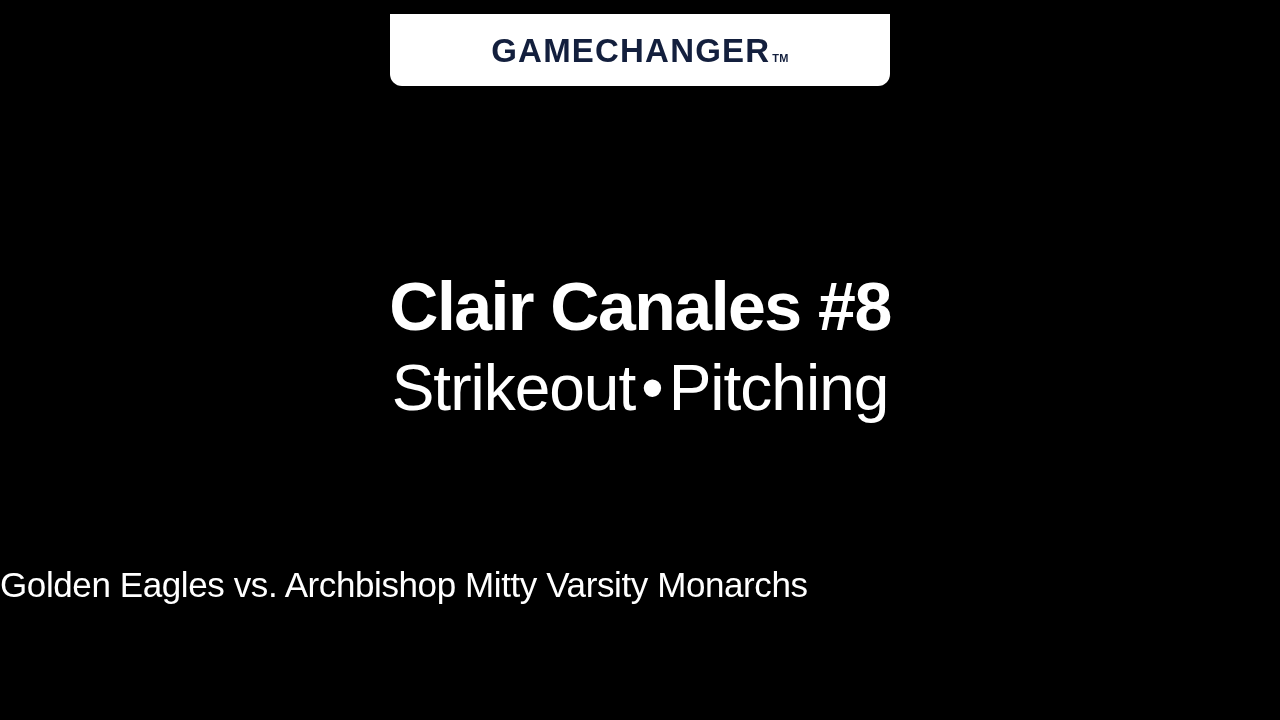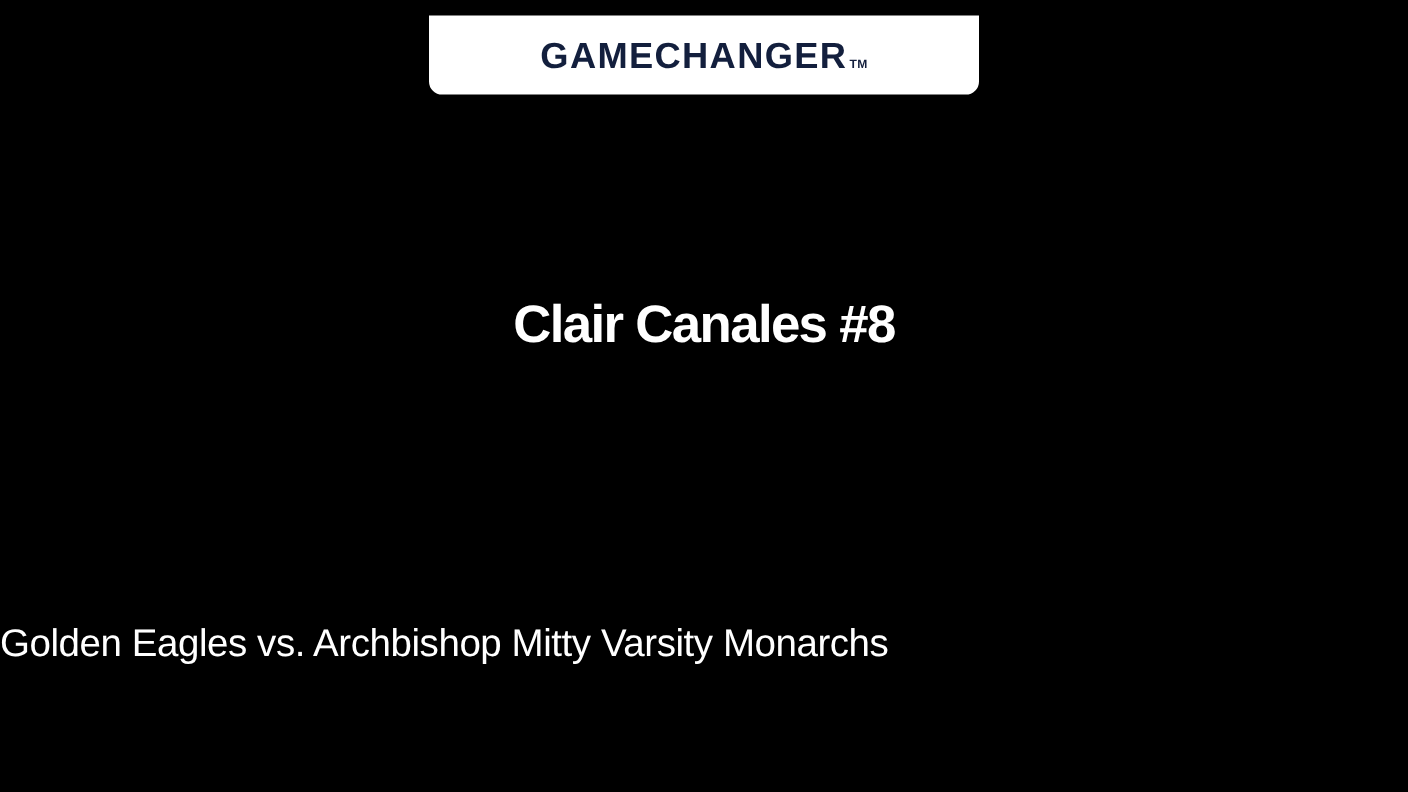--- a/index.html
+++ b/index.html
@@ -66,21 +66,21 @@
     position:absolute;
     top:272px;
     left:0;
     width:1280px;
     text-align:center;
   }
 
   .play-title{
     font-family:"Liberation Sans", sans-serif;
     font-weight:700;
-    font-size:48px;
+    font-size:68px;
     line-height:1.0;
     letter-spacing:-1.5px;
     color:#ffffff;
     white-space:nowrap;
   }
 
   .play-subtitle{
     font-family:"Liberation Sans", sans-serif;
     font-weight:400;
     font-size:64px;
@@ -118,15 +118,18 @@
 <div class="brand-card">
   <div class="brand-wordmark">
     <span class="wordmark-text">GAMECHANGER</span>
     <span class="wordmark-tm">TM</span>
   </div>
 </div>
 
 <div class="center-block">
   <div class="play-title">Clair Canales #8</div>
 
+  <div class="play-subtitle">
+    <span>Strikeout</span><span class="sep">•</span><span>Pitching</span>
+  </div>
 </div>
 
 <div class="matchup-caption">Golden Eagles vs. Archbishop Mitty Varsity Monarchs</div>
 
 </body></html>

